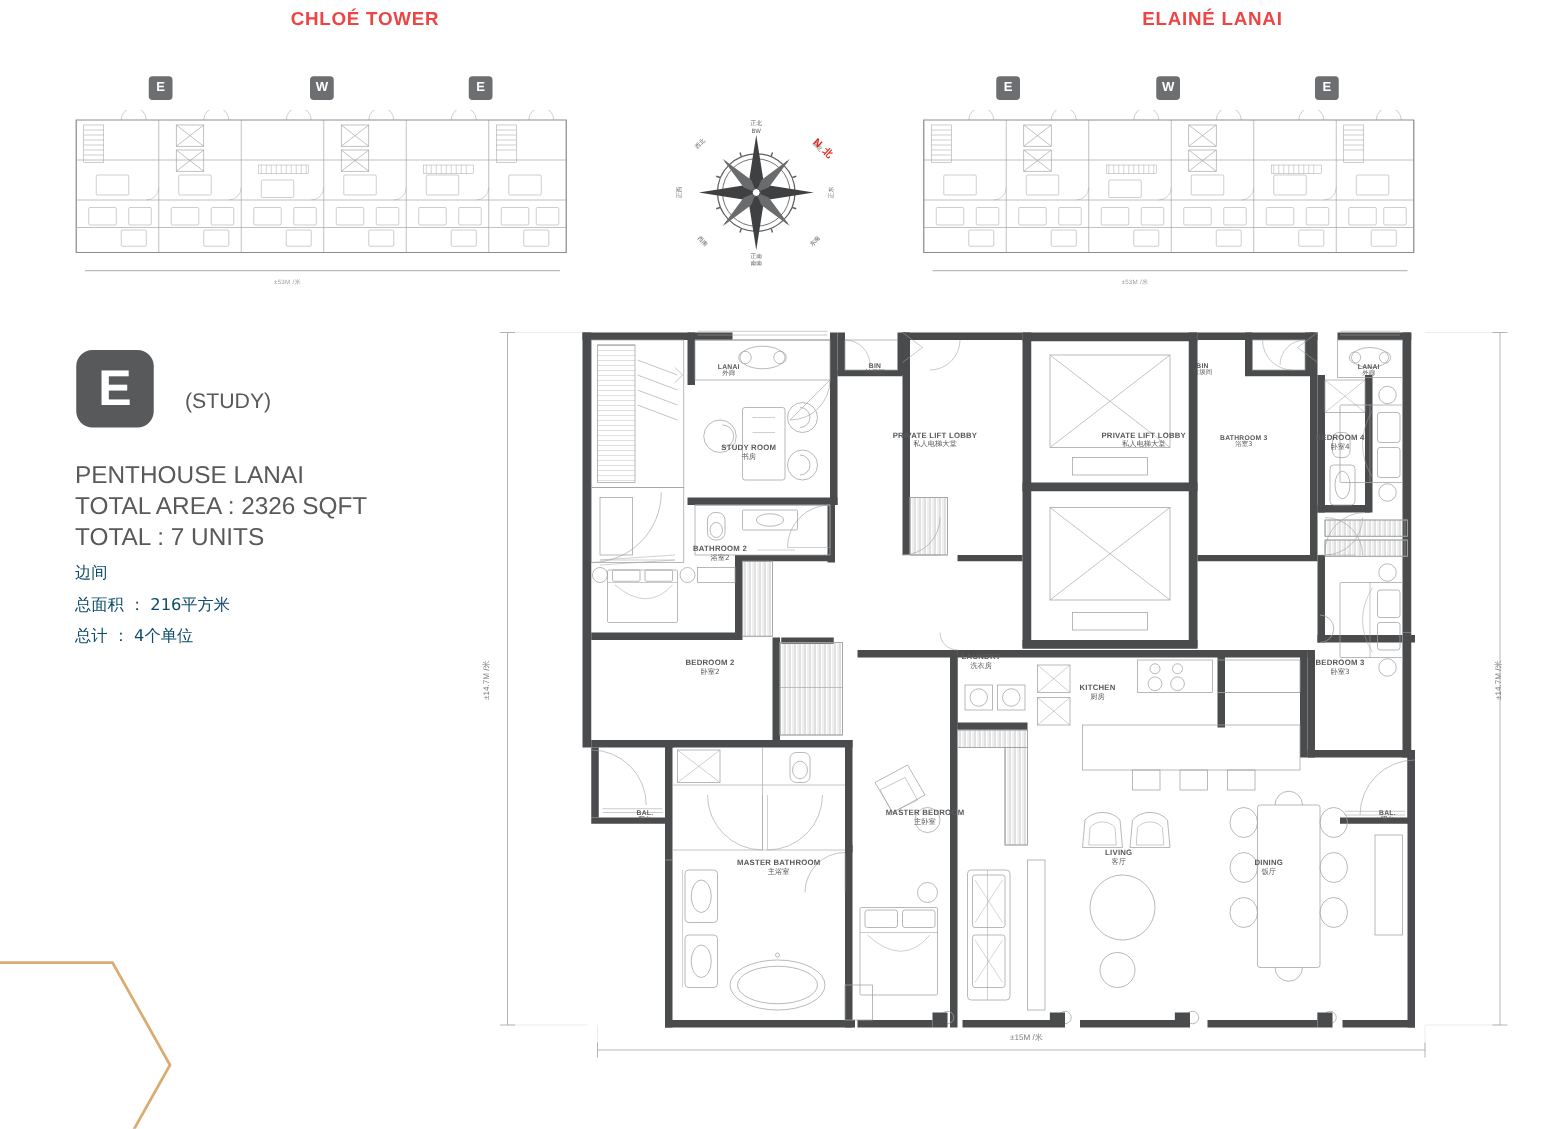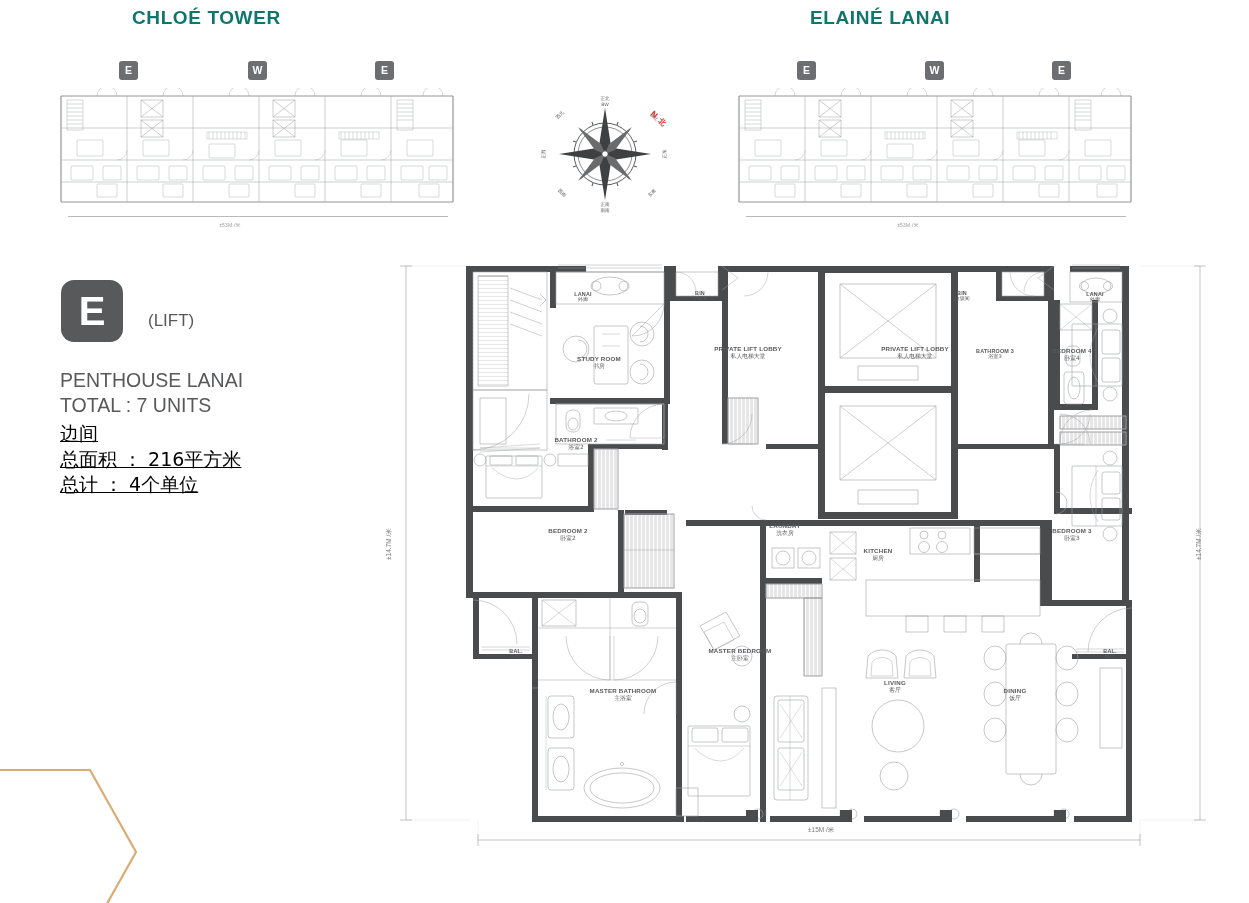--- a/index.html
+++ b/index.html
@@ -2,44 +2,44 @@
 <html><head>
 <meta charset="utf-8">
 <style>
   html,body{margin:0;padding:0;background:#ffffff;}
   body{width:1249px;height:903px;position:relative;overflow:hidden;
        font-family:"Liberation Sans","DejaVu Sans",sans-serif;color:#58595b;}
 
   .abs{position:absolute;}
 
   
-  .tower-title{font-size:19px;font-weight:bold;letter-spacing:.6px;color:#0f766e;
-               white-space:nowrap;}
+  .tower-title{font-size:15px;font-weight:bold;letter-spacing:.6px;color:#ef4444;
+               text-align:center;white-space:nowrap;}
 
   
   .unit-badge{width:19px;height:19px;border-radius:3px;background:#6d6e71;color:#fff;
               font-size:10.5px;font-weight:bold;display:flex;align-items:center;
               justify-content:center;line-height:1;}
 
   
   .keyplan{position:absolute;}
   .keyplan svg{display:block;}
   .kp-dim{font-size:5px;color:#9a9b9d;text-align:center;white-space:nowrap;letter-spacing:.2px;}
 
   
   .compass{position:absolute;}
 
   
   .big-badge{width:62px;height:62px;border-radius:13px;background:#58595b;color:#fff;
              display:flex;align-items:center;justify-content:center;
              font-size:40px;font-weight:bold;line-height:1;}
   .legend-side{font-size:17px;color:#58595b;}
   .legend-block{font-size:19.5px;line-height:25px;color:#58595b;white-space:nowrap;}
-  .legend-cn{font-size:19px;line-height:25.5px;color:#000000;white-space:nowrap;
-             font-family:"DejaVu Sans",sans-serif;text-decoration:underline;}
+  .legend-cn{font-size:13px;line-height:25.5px;color:#0c4a6e;white-space:nowrap;
+             font-family:"DejaVu Sans",sans-serif;}
 
   
   #main-plan{position:absolute;left:370px;top:248px;width:870px;height:620px;}
   #main-plan svg{display:block;}
 
   
   .room{position:absolute;text-align:center;line-height:1.12;white-space:nowrap;
         pointer-events:none;}
   .room .en{font-size:7.6px;font-weight:bold;color:#58595b;letter-spacing:.2px;display:block;}
   .room .cn{font-size:7px;color:#58595b;display:block;font-family:"DejaVu Sans",sans-serif;}
@@ -279,24 +279,25 @@
     </g>
 
     <g transform="rotate(42 128 30)">
       <text x="128" y="28" fill="#e2231a" font-size="8.5" font-weight="bold" font-family="Liberation Sans, sans-serif" text-anchor="middle">N</text>
       <text x="139" y="28" fill="#e2231a" font-size="7.5" font-weight="bold" font-family="DejaVu Sans, sans-serif" text-anchor="middle">北</text>
     </g>
   </svg>
 </div>
 
 <div class="abs big-badge" style="left:61px;top:280px;">E</div>
-<div class="abs legend-side" style="left:148px;top:311px;">(LIFT)</div>
+<div class="abs legend-side" style="left:148px;top:311px;">(STUDY)</div>
 
 <div class="abs" style="left:60px;top:368px;">
   <div class="legend-block">PENTHOUSE LANAI</div>
+  <div class="legend-block">TOTAL AREA : 2326 SQFT</div>
   <div class="legend-block">TOTAL : 7 UNITS</div>
   <div class="legend-cn" style="margin-top:3px;">边间</div>
   <div class="legend-cn">总面积 ： 216平方米</div>
   <div class="legend-cn">总计 ： 4个单位</div>
 </div>
 
 <div id="main-plan">
   <svg width="870" height="620" viewBox="0 0 870 620">
     <defs>
       <pattern id="louver" width="4" height="8" patternUnits="userSpaceOnUse">

